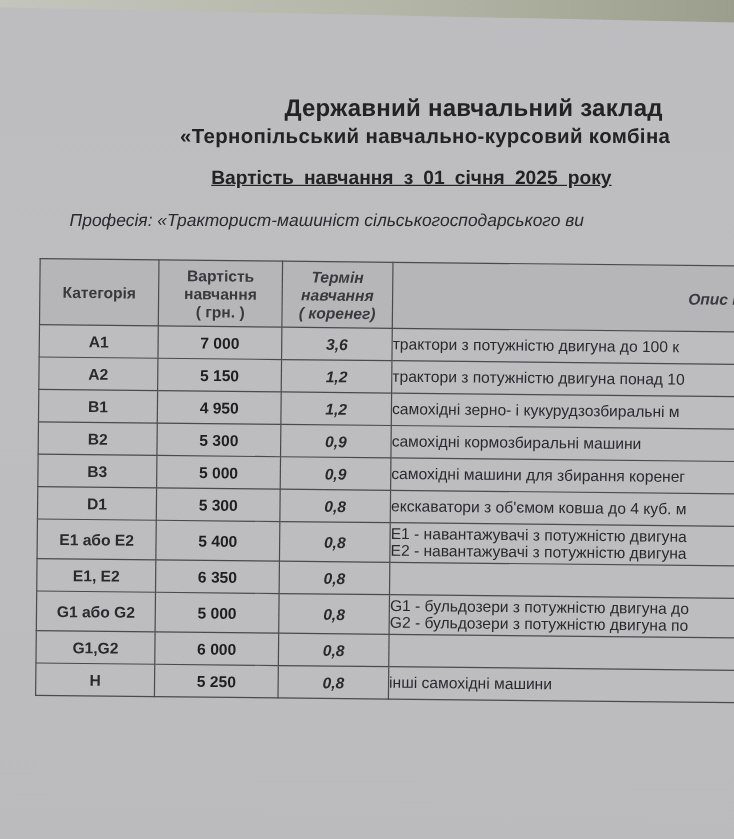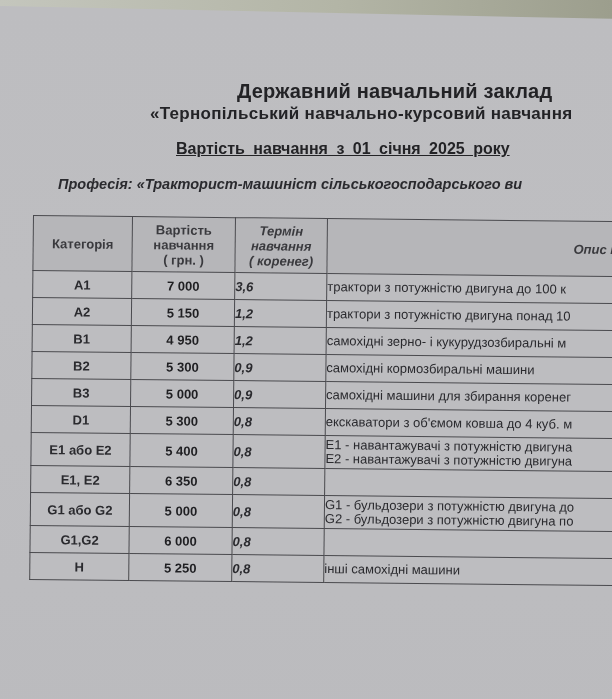--- a/index.html
+++ b/index.html
@@ -27,53 +27,53 @@
       position: absolute; left: 150px; top: 104px; white-space: nowrap;
       font-weight: bold; font-size: 17px; color: #232326; letter-spacing: 0.3px;
     }
     .title3 {
       position: absolute; left: 176px; top: 140px; white-space: nowrap;
       font-weight: bold; font-size: 16px; color: #232326; text-decoration: underline;
       word-spacing: 4px;
     }
     .profession {
       position: absolute; left: 58px; top: 176px; white-space: nowrap;
-      font-weight: bold; font-style: italic; font-size: 14.5px; color: #2a2a2e;
+      font-weight: normal; font-style: italic; font-size: 14.5px; color: #2a2a2e;
     }
     table.fees {
       position: absolute; left: 33px; top: 215px;
       border-collapse: collapse; table-layout: fixed;
       width: 640px;
       transform: rotate(0.6deg); transform-origin: 0 0;
     }
     table.fees td, table.fees th {
       border: 1px solid #4a4a4e;
       padding: 0; overflow: hidden; white-space: nowrap;
       font-size: 13px;
     }
     th.hc { font-weight: bold; color: #3a3a3e; text-align: center; background: #b6b6b9; height: 54px; line-height: 15px; font-size: 12.5px; }
     th.hc.it { font-style: italic; }
     th.hdesc { font-style: italic; font-weight: bold; color: #3a3a3e; text-align: right; padding-right: 130px; font-size: 12.5px; background: #b6b6b9; }
     td.cat { text-align: center; font-weight: bold; color: #2a2a2e; }
     td.price { text-align: center; font-weight: bold; font-size: 14px; color: #1f1f22; }
-    td.term { font-weight: bold; font-style: italic; font-size: 14px; color: #2a2a2e; }
+    td.term { text-align: center; font-weight: bold; font-style: italic; font-size: 14px; color: #2a2a2e; }
     td.desc { padding-left: 6px; font-size: 13px; color: #2a2a2e; line-height: 14px; }
     tr.r1 td { height: 26px; }
     tr.r2 td { height: 32px; }
     td { background: #bdbdc0; }
     .desc-line { display: block; }
   </style>
 </head>
 <body>
 
 <div class="wall"></div>
 <div class="paper"></div>
 
 <div class="title1">Державний навчальний заклад</div>
-<div class="title2">«Тернопільський навчально-курсовий навчання</div>
+<div class="title2">«Тернопільський навчально-курсовий комбіна</div>
 <div class="title3">Вартість навчання  з 01 січня  2025  року</div>
 <div class="profession">Професія:  «Тракторист-машиніст сільськогосподарського ви</div>
 
 <table class="fees">
   <colgroup>
     <col style="width:99px">
     <col style="width:103px">
     <col style="width:92px">
     <col style="width:346px">
   </colgroup>

